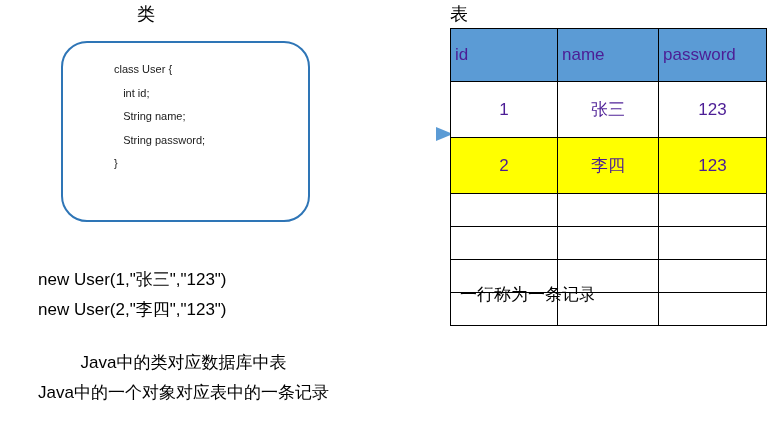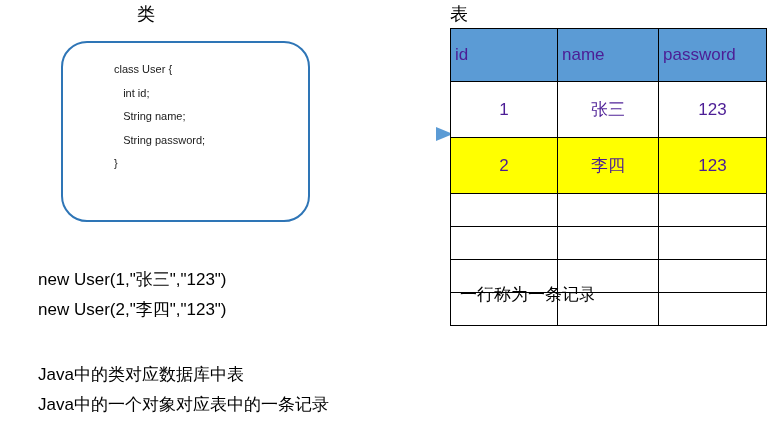--- a/index.html
+++ b/index.html
@@ -98,21 +98,21 @@
   
   .note {
     position: absolute;
     font-size: 17px;
     line-height: 30px;
     white-space: pre;
     color: #000000;
   }
   #note-objects { left: 38px; top: 265px; }
   #note-record  { left: 460px; top: 280px; }
-  #note-mapping { left: 38px; top: 360px; }
+  #note-mapping { left: 38px; top: 348px; text-align: center; }
 </style>
 </head>
 <body>
 
 <div id="class-title" class="section-title">类</div>
 
 <div id="table-title" class="section-title">表</div>
 
 <div id="class-box"></div>
 

